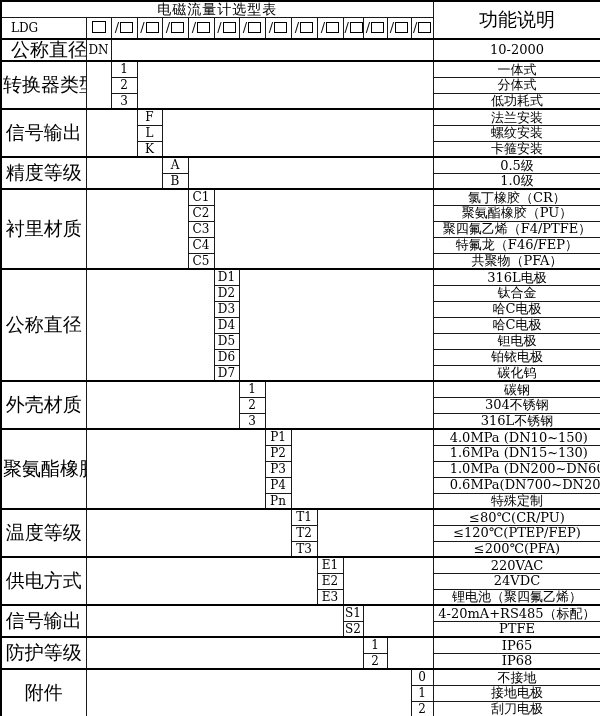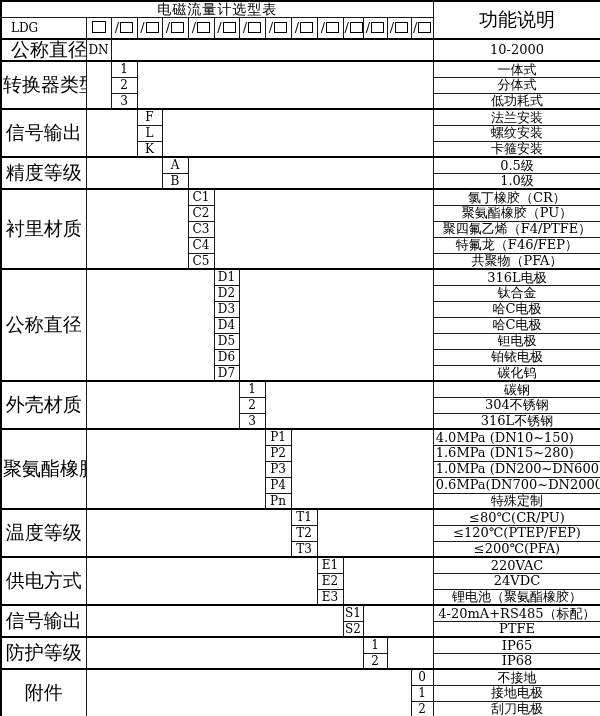--- a/index.html
+++ b/index.html
@@ -21,21 +21,21 @@
     overflow:hidden;
     white-space:nowrap;
   }
   tr{height:16px;}
   tr.sec>td{border-top:2px solid #000;}
   td.title{font-size:14px;letter-spacing:1px;}
   td.fhead{font-size:19px;}
   td.lbl{font-size:19px;}
   td.code{font-size:12px;font-family:"DejaVu Serif", serif;}
   td.desc{font-size:13px;border-radius:6px;}
-  td.left{text-align:left;padding-left:2px;margin-left:33px;}
+  td.left{text-align:left;padding-left:16px;margin-left:33px;}
   td.lleft{text-align:left;padding-left:9px;}
   .bx{display:inline-block;width:11px;height:9px;border:1px solid #000;vertical-align:-1px;background:#fff;}
   .bx2{width:12px;height:10px;}
   .sl{font-style:normal;font-size:13px;margin-right:1px;}
 </style>
 </head>
 <body>
 
 <table class="sel">
   <colgroup>
@@ -206,21 +206,21 @@
 
   <tr class="sec">
     <td class="lbl" rowspan="5">聚氨酯橡胶</td>
     <td rowspan="5" colspan="7"></td>
     <td class="code">P1</td>
     <td rowspan="5" colspan="6"></td>
     <td class="desc left">4.0MPa (DN10~150)</td>
   </tr>
   <tr>
     <td class="code">P2</td>
-    <td class="desc left">1.6MPa (DN15~280)</td>
+    <td class="desc left">1.6MPa (DN15~130)</td>
   </tr>
   <tr>
     <td class="code">P3</td>
     <td class="desc left">1.0MPa (DN200~DN600)</td>
   </tr>
   <tr>
     <td class="code">P4</td>
     <td class="desc left">0.6MPa(DN700~DN2000)</td>
   </tr>
   <tr>
@@ -250,21 +250,21 @@
     <td class="code">E1</td>
     <td rowspan="3" colspan="4"></td>
     <td class="desc">220VAC</td>
   </tr>
   <tr>
     <td class="code">E2</td>
     <td class="desc">24VDC</td>
   </tr>
   <tr>
     <td class="code">E3</td>
-    <td class="desc">锂电池（聚氨酯橡胶）</td>
+    <td class="desc">锂电池（聚四氟乙烯）</td>
   </tr>
 
   <tr class="sec">
     <td class="lbl" rowspan="2">信号输出</td>
     <td rowspan="2" colspan="10"></td>
     <td class="code">S1</td>
     <td rowspan="2" colspan="3"></td>
     <td class="desc">4-20mA+RS485（标配）</td>
   </tr>
   <tr>

